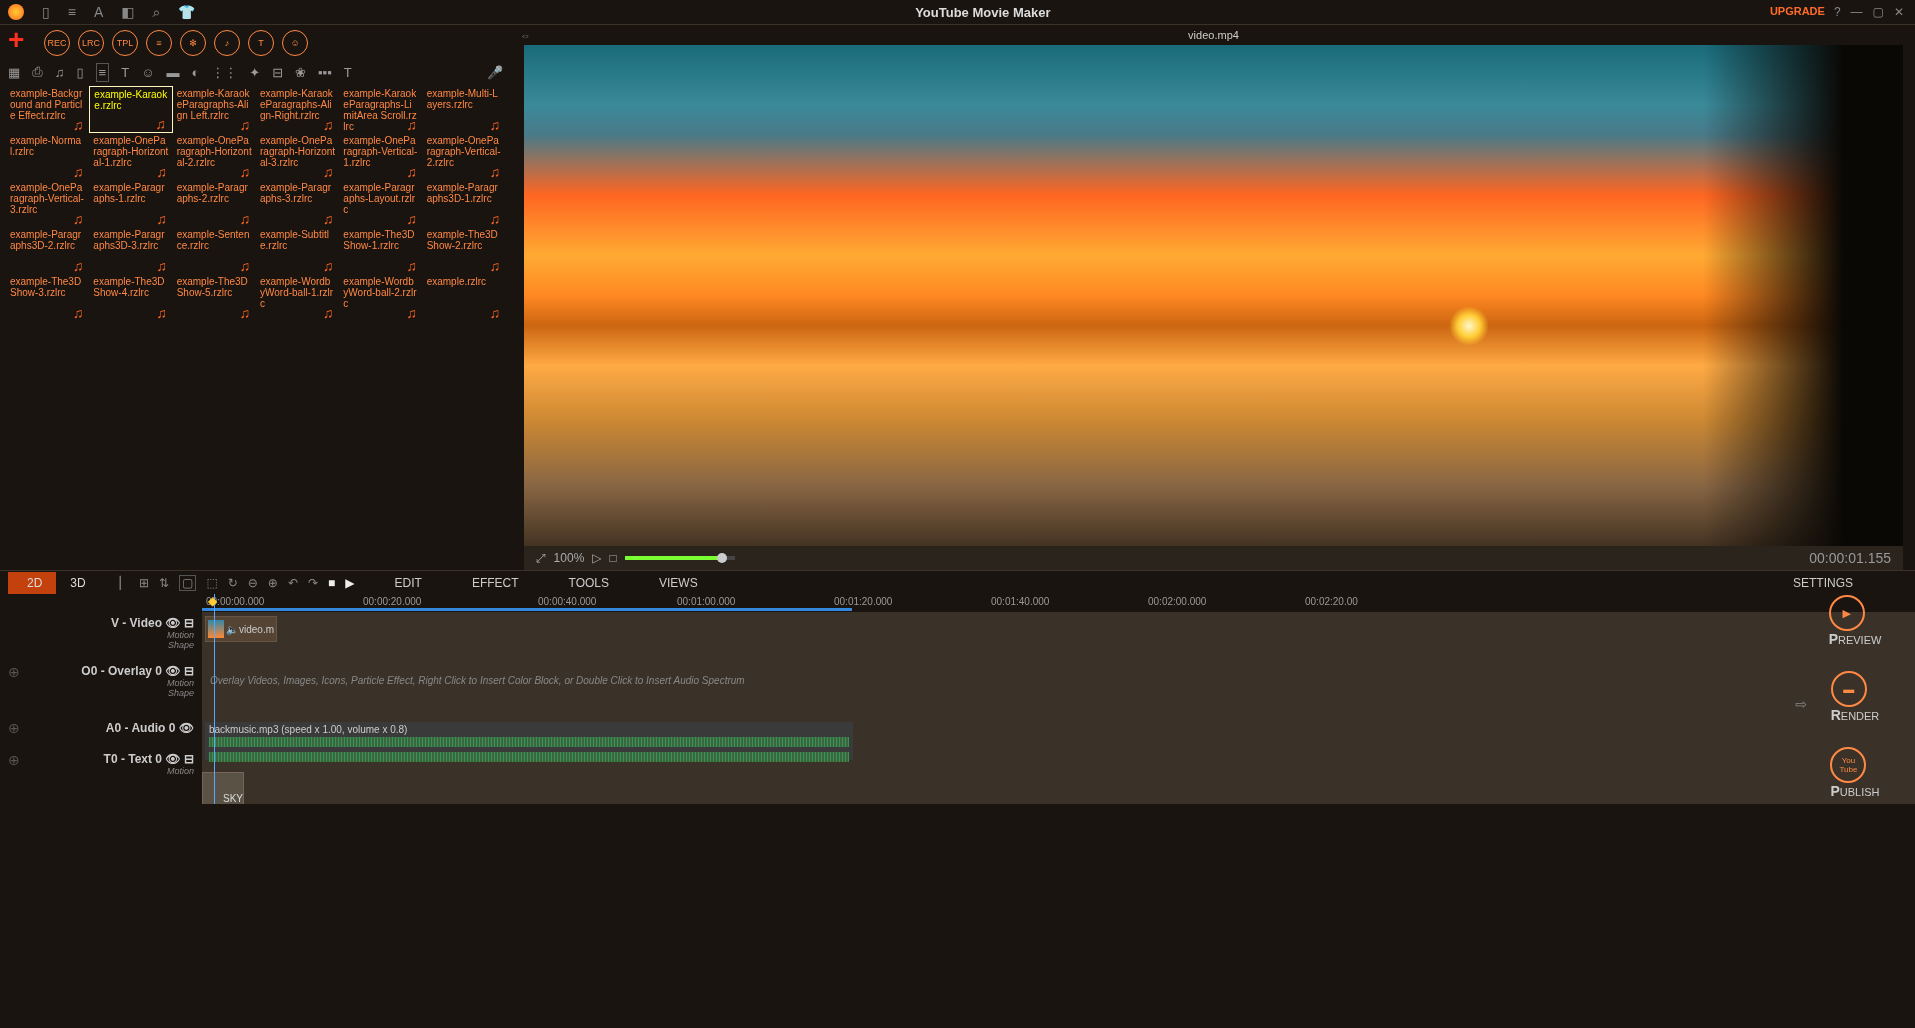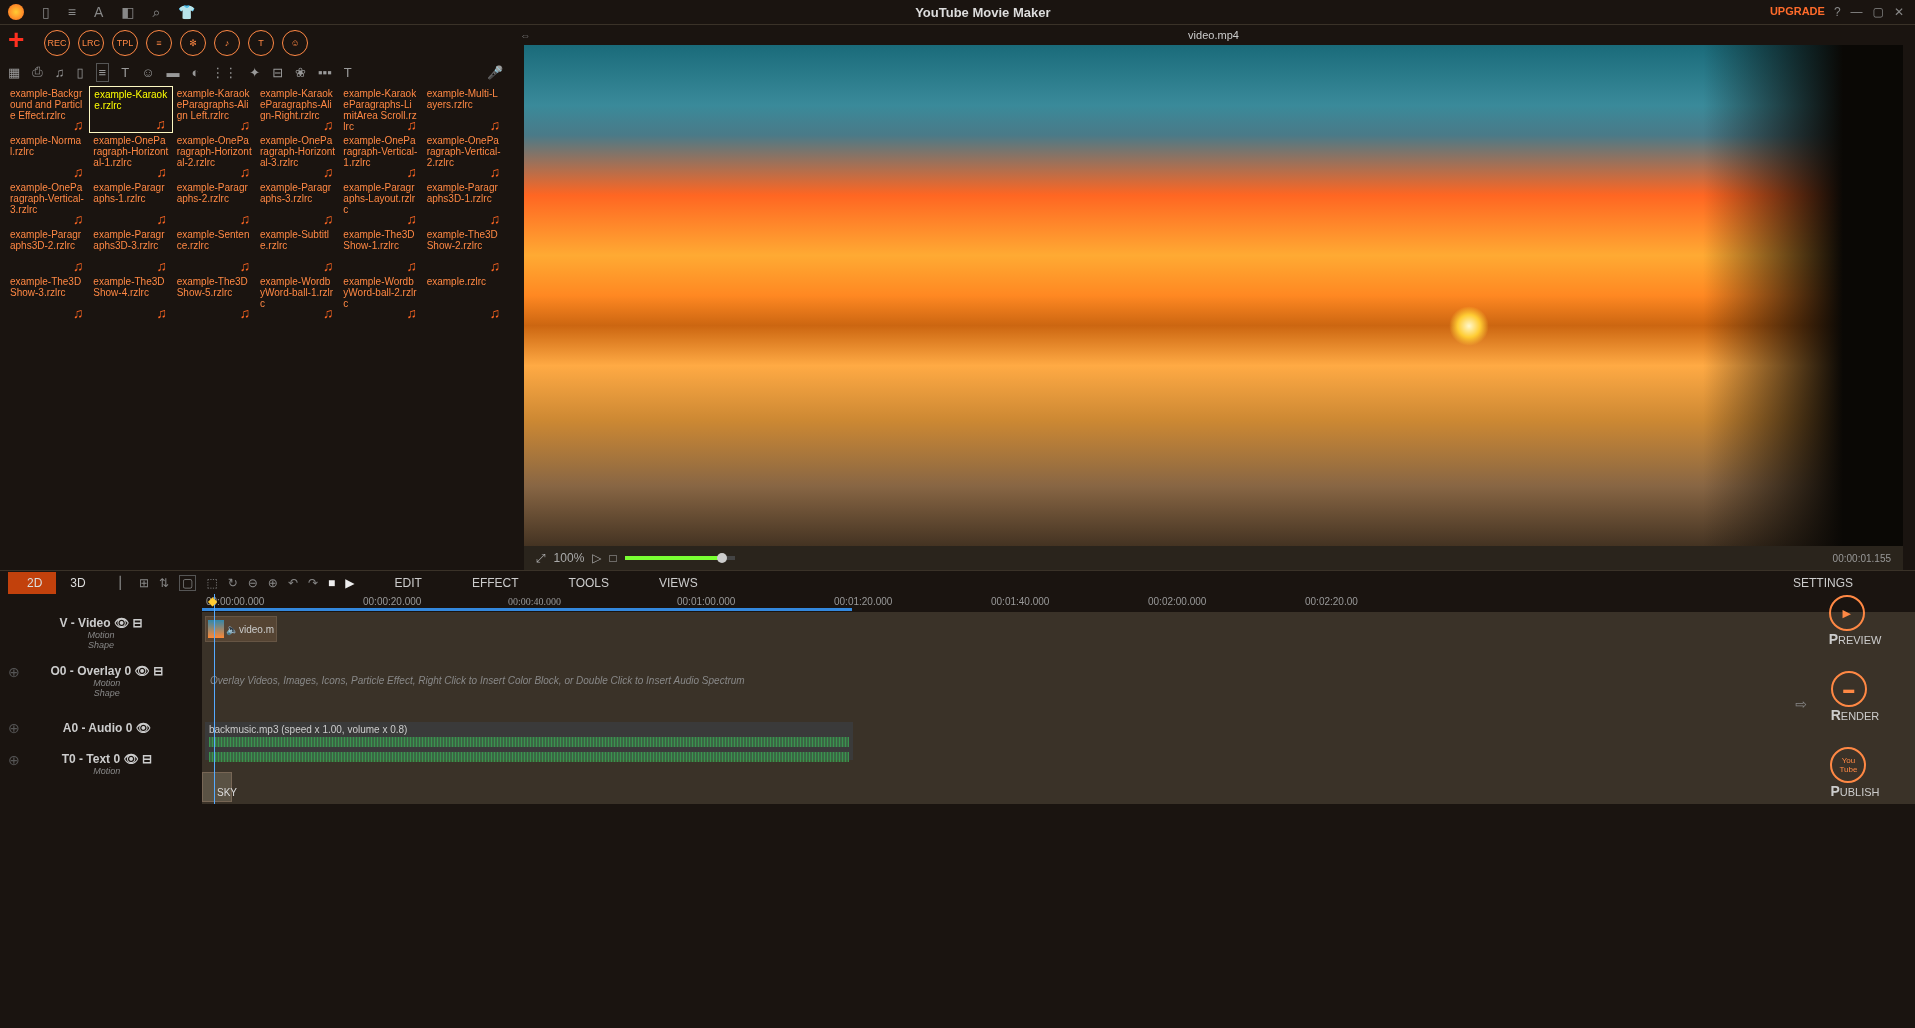--- a/index.html
+++ b/index.html
@@ -28,50 +28,50 @@
 .preview-header { height: 20px; display: flex; align-items: center; justify-content: center; font-size: 11px; color: #ccc; position: relative; }
 .expand-ico { position: absolute; left: 8px; color: #888; }
 .preview-img { flex: 1; margin: 0 12px; background: linear-gradient(180deg, #1a6b7a 0%, #3a8a9a 12%, #4a7a88 18%, #ff6622 30%, #ffaa33 42%, #ff8822 50%, #cc6611 56%, #ffaa44 64%, #cc8833 75%, #886644 88%, #443322 100%); position: relative; overflow: hidden; }
 .sun { position: absolute; right: 30%; top: 52%; width: 40px; height: 40px; background: radial-gradient(circle, #fff8cc 0%, #ffcc33 40%, transparent 70%); border-radius: 50%; }
 .palms { position: absolute; right: 0; top: 0; bottom: 0; width: 200px; background: linear-gradient(90deg, transparent 0%, #0a0805 70%); }
 .preview-controls { height: 24px; display: flex; align-items: center; padding: 0 12px; gap: 8px; background: #2a241c; margin: 0 12px; }
 .pc-btn { color: #aaa; cursor: pointer; font-size: 12px; }
 .progress { flex: 0 0 110px; height: 4px; background: #444; position: relative; }
 .progress-fill { height: 100%; background: #7aff33; width: 90%; }
 .progress-dot { position: absolute; right: 8px; top: -3px; width: 10px; height: 10px; background: #ccc; border-radius: 50%; }
-.timecode { margin-left: auto; color: #999; font-size: 10px; }
+.timecode { margin-left: auto; color: #999; font-size: 14px; }
 .timeline-bar { height: 24px; background: #1a1410; display: flex; align-items: center; padding: 0 8px; border-top: 1px solid #3a3228; }
 .tl-tabs { display: flex; gap: 0; }
 .tl-tab { padding: 4px 14px; color: #ddd; cursor: pointer; font-size: 12px; }
 .tl-tab.active { background: #c2410c; padding-left: 19px; }
 .tl-icons { display: flex; gap: 10px; margin-left: 20px; align-items: center; color: #888; }
 .tl-icons span { cursor: pointer; font-size: 12px; }
 .tl-icons .sel { border: 1px solid #555; padding: 0 2px; }
 .tl-menus { display: flex; gap: 50px; margin-left: 40px; font-size: 12px; color: #ccc; }
 .tl-menus span { cursor: pointer; }
 .settings { margin-left: auto; margin-right: 54px; color: #ccc; font-size: 12px; cursor: pointer; }
 .timeline { display: flex; height: 210px; background: #2a241c; }
 .tl-left { width: 202px; background: #1a1410; display: flex; flex-direction: column; }
 .tl-right { flex: 1; background: #3a3228; position: relative; overflow: hidden; }
 .ruler { height: 18px; background: #1a1410; position: relative; }
 .ruler-tick { position: absolute; top: 2px; font-size: 10px; color: #999; }
 .playhead-line { position: absolute; top: 0; bottom: 0; width: 1px; background: #55aaff; z-index: 5; }
 .playhead-range { position: absolute; top: 14px; height: 3px; background: #3388dd; }
 .playmark { position: absolute; top: 0; color: #ffcc33; font-size: 12px; z-index: 6; }
 .track-row { height: 48px; display: flex; align-items: flex-start; padding: 4px 8px; position: relative; }
-.track-label { text-align: center; width: 100%; }
+.track-label { text-align: right; width: 100%; }
 .track-name { font-size: 12px; color: #ccc; font-weight: bold; }
 .track-sub { font-size: 9px; color: #888; font-style: italic; }
 .add-track { color: #555; font-size: 14px; margin-right: auto; cursor: pointer; }
 .video-clip { position: absolute; top: 22px; left: 3px; width: 72px; height: 26px; background: #554433; border: 1px solid #665544; font-size: 10px; color: #ccc; padding: 2px; display: flex; align-items: center; overflow: hidden; }
 .video-thumb { width: 22px; height: 18px; background: linear-gradient(#3388aa, #ff8833); margin-right: 3px; }
 .overlay-hint { position: absolute; top: 72px; left: 8px; height: 28px; display: flex; align-items: center; font-size: 10px; color: #888; font-style: italic; width: 1150px; }
 .audio-clip { position: absolute; top: 128px; left: 3px; width: 648px; height: 38px; background: #3a3a3a; padding: 2px 4px; font-size: 10px; color: #ccc; }
 .waveform { width: 100%; height: 12px; margin-top: 1px; }
-.text-clip { position: absolute; top: 178px; left: 0; width: 28px; height: 20px; background: #5a5244; color: #ddd; font-size: 10px; padding: 14px; border: 1px solid #776655; }
+.text-clip { position: absolute; top: 178px; left: 0; width: 28px; height: 20px; background: #5a5244; color: #ddd; font-size: 10px; padding: 20px; border: 1px solid #776655; }
 .right-actions { position: absolute; right: 20px; top: 595px; width: 80px; display: flex; flex-direction: column; gap: 24px; align-items: center; }
 .action-btn { width: 36px; height: 36px; border: 2px solid #ff8844; border-radius: 50%; display: flex; align-items: center; justify-content: center; color: #ff8844; cursor: pointer; }
 .action-label { color: #ccc; font-size: 11px; text-align: left; }
 .action-label b { font-size: 14px; }
 .arrow-out { position: absolute; right: 108px; top: 696px; color: #888; font-size: 14px; }
 .logo { width: 16px; height: 16px; border-radius: 50%; background: radial-gradient(#ffcc33,#ff6622); display: inline-block; }
 </style>
 </head>
 <body>
 
@@ -243,21 +243,21 @@
         <div class="track-name"><span>T0 - Text 0</span> 👁 ⊟</div>
         <div class="track-sub">Motion</div>
       </div>
     </div>
   </div>
 
   <div class="tl-right">
     <div class="ruler" id="ruler">
         <span class="ruler-tick" style="left: 4px;">00:00:00.000</span>
         <span class="ruler-tick" style="left: 161px;">00:00:20.000</span>
-        <span class="ruler-tick" style="left: 306px; font-family: Liberation Serif, serif;">00:00:40.000</span>
+        <span class="ruler-tick" style="left: 336px;">00:00:40.000</span>
         <span class="ruler-tick" style="left: 475px;">00:01:00.000</span>
         <span class="ruler-tick" style="left: 632px;">00:01:20.000</span>
         <span class="ruler-tick" style="left: 789px;">00:01:40.000</span>
         <span class="ruler-tick" style="left: 946px;">00:02:00.000</span>
         <span class="ruler-tick" style="left: 1103px;">00:02:20.00</span>
       </div>
     <div class="playhead-line" style="left:12px"></div>
     <div class="playmark" style="left:6px">◆</div>
     <div class="playhead-range" style="left:0;width:650px"></div>
     <div class="video-clip">

